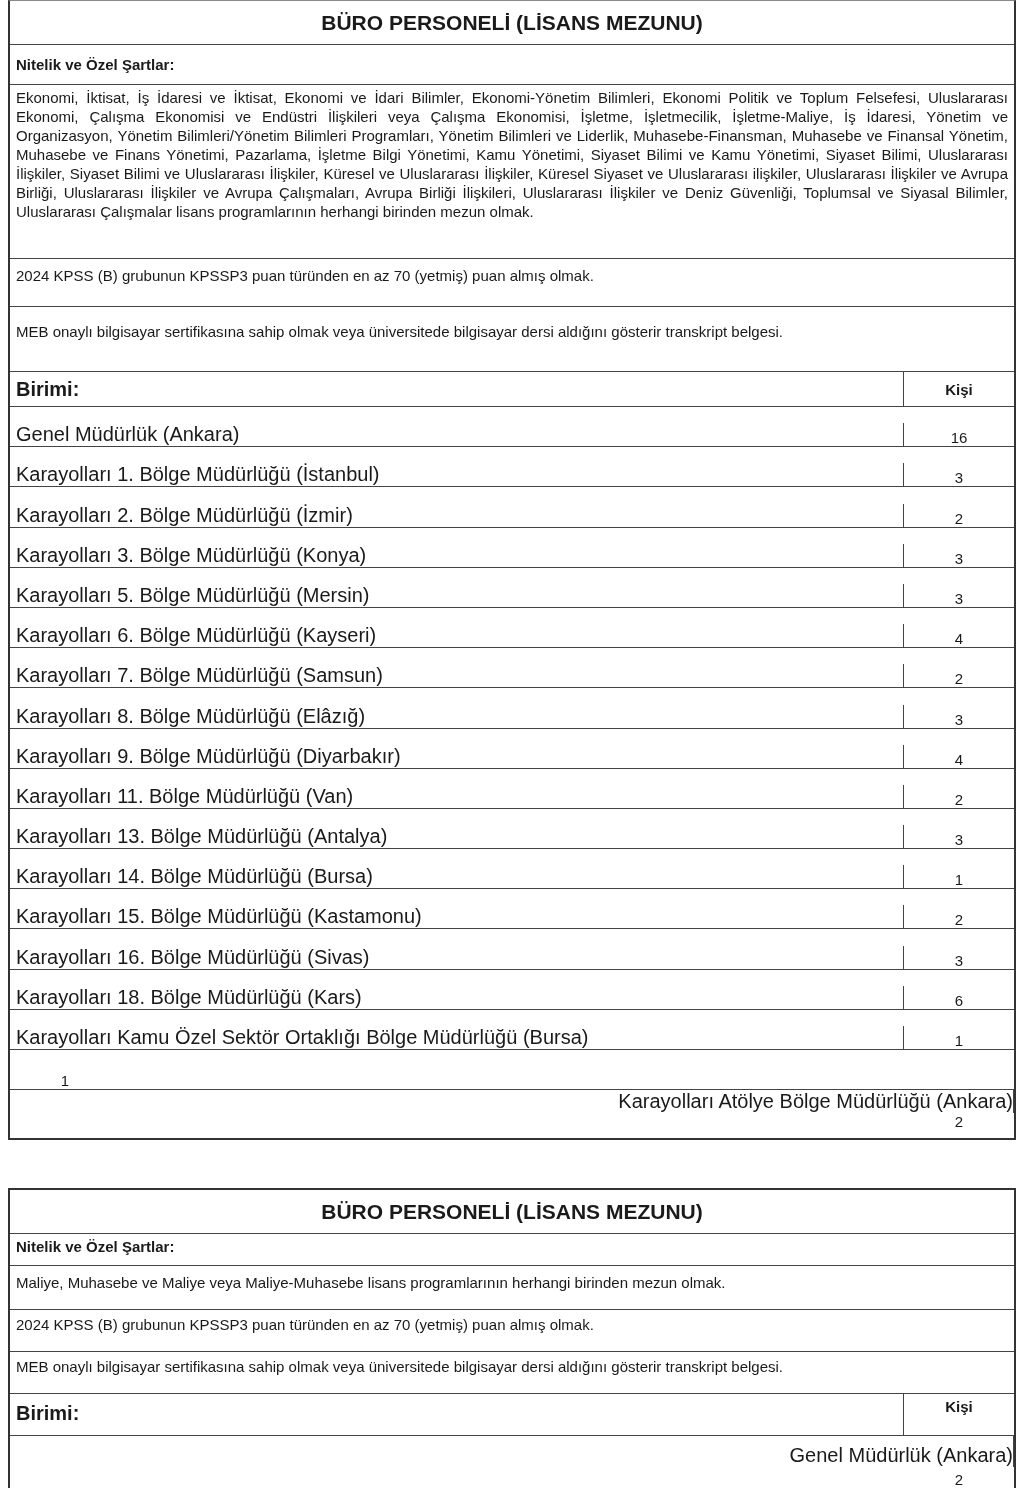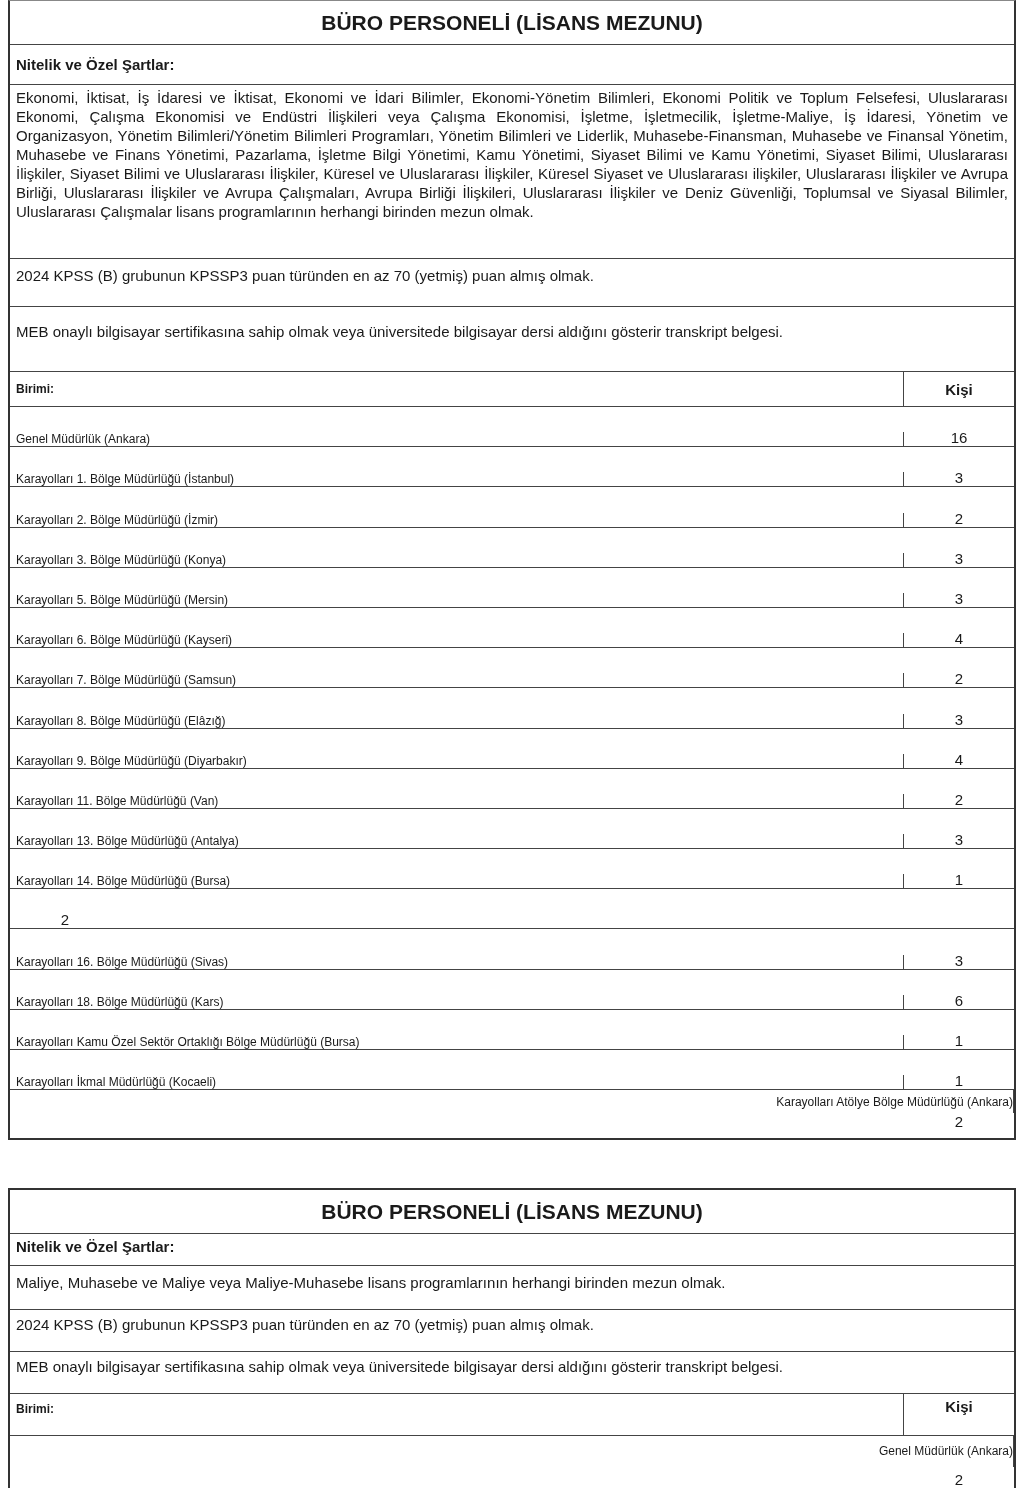--- a/index.html
+++ b/index.html
@@ -7,21 +7,21 @@
          font-family: "Liberation Sans", sans-serif; color: #1a1a1a; }
   .box { position: absolute; left: 8px; width: 1008px; border: 2px solid #333; box-sizing: border-box; }
   #box1 { top: 0px; height: 1140px; border-top: 1px solid #888; }
   #box2 { top: 1188px; height: 300px; border-bottom: none; }
   .row { display: flex; border-bottom: 1.5px solid #444; box-sizing: border-box; }
   .row:last-child { border-bottom: none; flex-direction: column; }
   .title { justify-content: center; align-items: center; font-weight: bold; font-size: 21px; }
   .label { align-items: center; padding-left: 6px; font-weight: bold; font-size: 15px; }
   .para { padding: 3px 6px 0 6px; font-size: 15px; line-height: 19px; text-align: justify; }
   .line { align-items: flex-start; padding: 8px 6px 0 6px; font-size: 15px; }
-  .cell-name { flex: 1; padding-left: 6px; display: flex; align-items: center; font-size: 12px; border-right: 1.5px solid #444; }
+  .cell-name { flex: 1; padding-left: 6px; display: flex; align-items: center; font-size: 20px; border-right: 1.5px solid #444; }
   .cell-count { width: 110px; display: flex; align-items: center; justify-content: center; font-size: 15px; }
   .hdr .cell-name, .hdr .cell-count { font-weight: bold; }
   .unit-row { height: 40.2px; align-items: flex-end; }
   #box1 .title { height: 44px; }
   #box1 .label { height: 40px; }
   #box1 .para { height: 174px; }
   #box1 .line.l1 { height: 48px; }
   #box1 .line.l2 { height: 65px; padding-top: 16px; }
   #box1 .hdr { height: 35px; }
   #box2 .title { height: 44px; }
@@ -92,36 +92,36 @@
       </div>
       <div class="row unit-row">
         <div class="cell-name">Karayolları 13. Bölge Müdürlüğü (Antalya)</div>
         <div class="cell-count">3</div>
       </div>
       <div class="row unit-row">
         <div class="cell-name">Karayolları 14. Bölge Müdürlüğü (Bursa)</div>
         <div class="cell-count">1</div>
       </div>
       <div class="row unit-row">
+        <div class="cell-name">Karayolları 15. Bölge Müdürlüğü (Kastamonu)</div>
         <div class="cell-count">2</div>
       </div>
       <div class="row unit-row">
         <div class="cell-name">Karayolları 16. Bölge Müdürlüğü (Sivas)</div>
         <div class="cell-count">3</div>
       </div>
       <div class="row unit-row">
         <div class="cell-name">Karayolları 18. Bölge Müdürlüğü (Kars)</div>
         <div class="cell-count">6</div>
       </div>
       <div class="row unit-row">
         <div class="cell-name">Karayolları Kamu Özel Sektör Ortaklığı Bölge Müdürlüğü (Bursa)</div>
         <div class="cell-count">1</div>
       </div>
       <div class="row unit-row">
-        <div class="cell-name">Karayolları İkmal Müdürlüğü (Kocaeli)</div>
         <div class="cell-count">1</div>
       </div>
       <div class="row unit-row">
         <div class="cell-name">Karayolları Atölye Bölge Müdürlüğü (Ankara)</div>
         <div class="cell-count">2</div>
       </div>
     </div>
 </div>
 
 <div class="box" id="box2">

